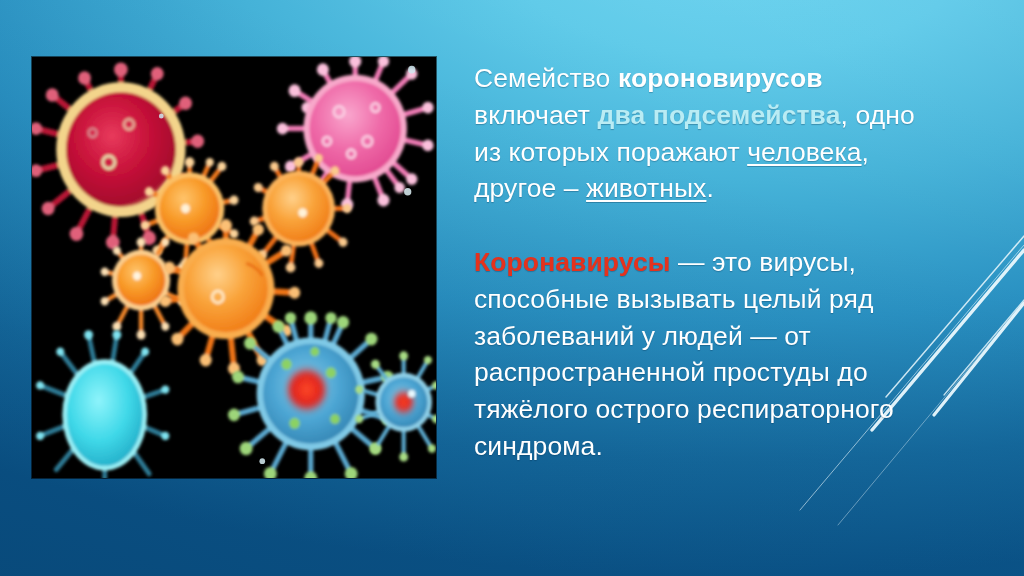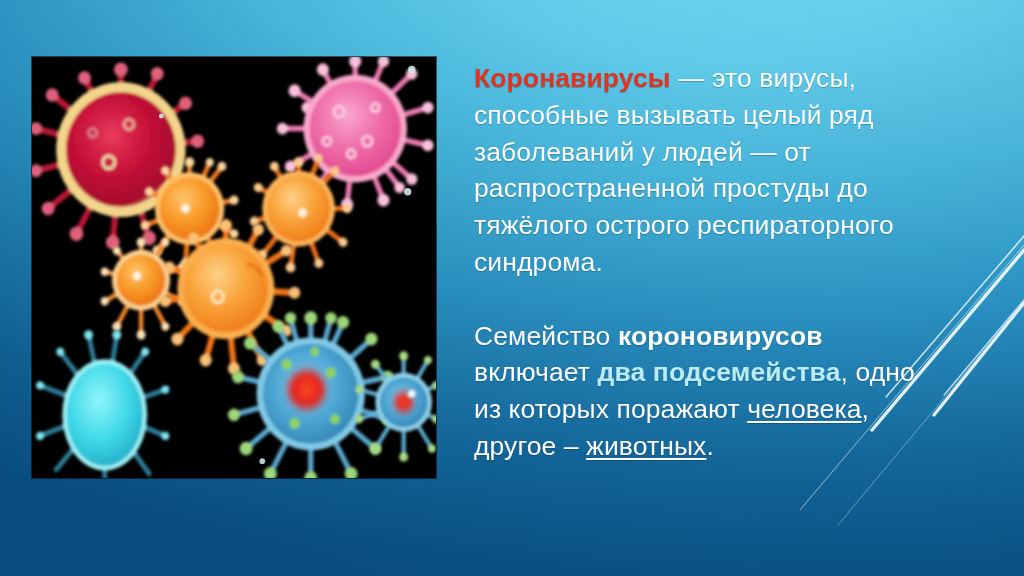--- a/index.html
+++ b/index.html
@@ -499,19 +499,19 @@
       <line x1="886" y1="397" x2="1024" y2="236" stroke-width="1.5" opacity="0.85"></line>
       <line x1="934" y1="415" x2="1024" y2="303" stroke-width="3.2" opacity="0.95"></line>
       <line x1="944" y1="395" x2="1024" y2="300" stroke-width="1.3" opacity="0.8"></line>
       <line x1="800" y1="510" x2="1024" y2="245" stroke-width="0.9" opacity="0.65"></line>
       <line x1="838" y1="525" x2="1024" y2="302" stroke-width="0.8" opacity="0.5"></line>
     </g>
   </svg>
 
   <div class="text-column">
 
+    <p class="para"><span>Семейство </span><span class="kw-white">короновирусов</span><span> включает </span><span class="kw-cyan">два подсемейства</span><span>, одно из которых поражают </span><span class="kw-underline">человека</span><span>, другое – </span><span class="kw-underline">животных</span><span>.</span></p>
+
     <p class="para"><span class="kw-red">Коронавирусы</span><span> — это вирусы, способные вызывать целый ряд заболеваний у людей — от распространенной простуды до тяжёлого острого респираторного синдрома.</span></p>
 
-    <p class="para"><span>Семейство </span><span class="kw-white">короновирусов</span><span> включает </span><span class="kw-cyan">два подсемейства</span><span>, одно из которых поражают </span><span class="kw-underline">человека</span><span>, другое – </span><span class="kw-underline">животных</span><span>.</span></p>
-
   </div>
 
 </div>
 
 </body></html>

